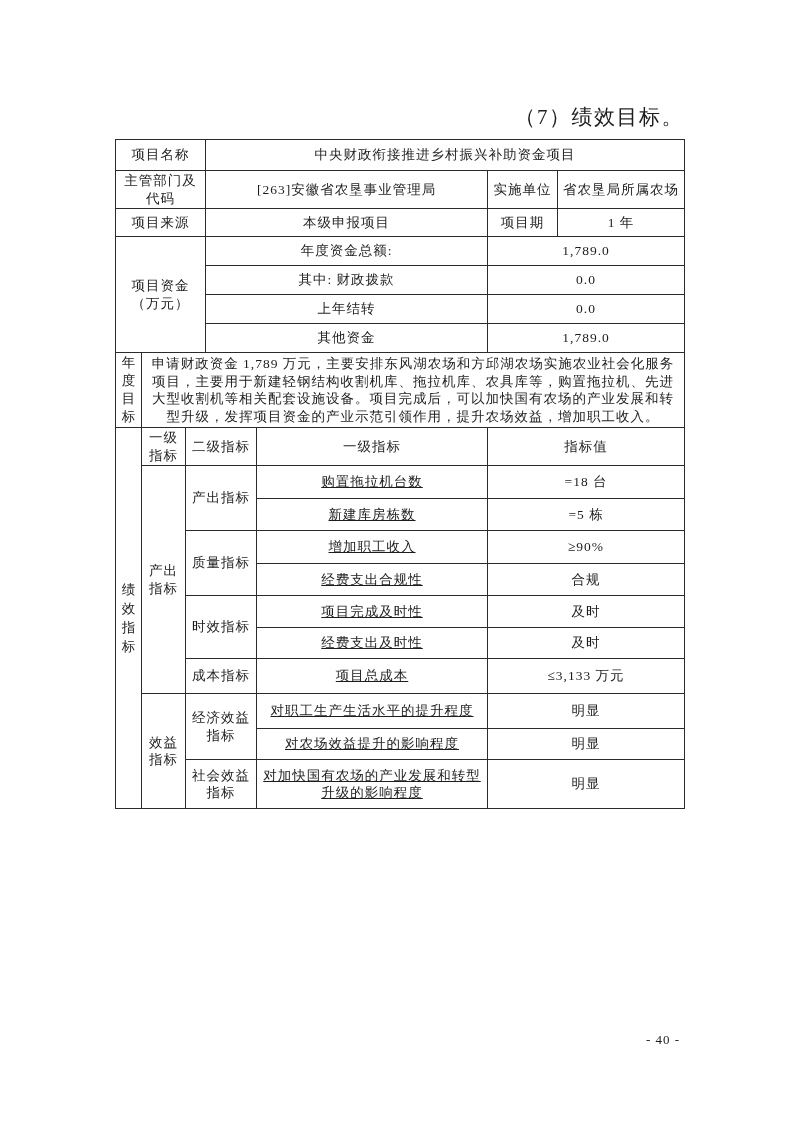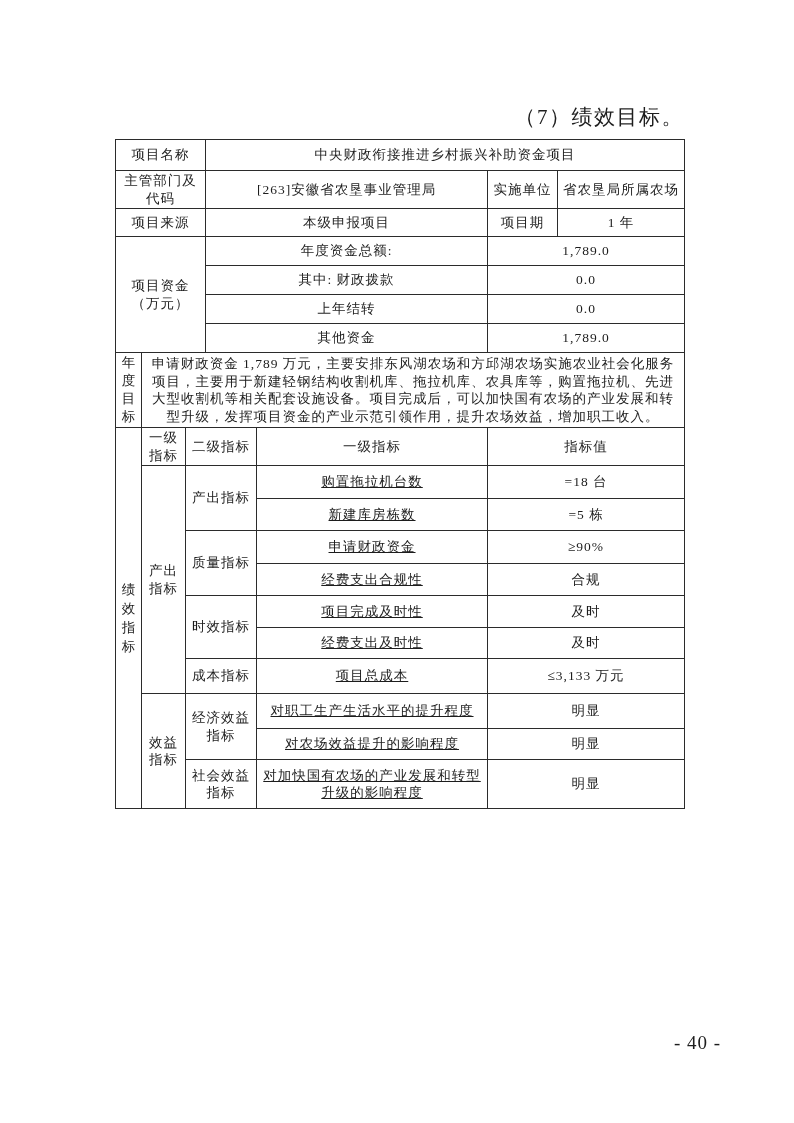--- a/index.html
+++ b/index.html
@@ -38,21 +38,21 @@
   td.goal{
     text-align:justify;font-size:13px;letter-spacing:0;line-height:17px;padding:2px 8px;
   }
   td.vcell{padding:0;}
   .vtext{
     width:15px;margin:0 auto;word-break:break-all;letter-spacing:0;
     font-size:13.5px;line-height:18px;text-align:center;
   }
   .vtext-perf{line-height:19px;}
   .page-number{
-    position:absolute;left:674px;top:1032px;font-size:19px;letter-spacing:1px;
+    position:absolute;left:646px;top:1032px;font-size:13px;letter-spacing:1px;
   }
 </style>
 </head>
 <body>
 
 <div class="page">
   <div class="content">
 
     <p class="para para-short">（7）绩效目标。</p>
 
@@ -128,21 +128,21 @@
           <td colspan="2" rowspan="2">产出指标</td>
           <td class="l3">购置拖拉机台数</td>
           <td colspan="2">=18 台</td>
         </tr>
         <tr style="height:32px">
           <td class="l3">新建库房栋数</td>
           <td colspan="2">=5 栋</td>
         </tr>
         <tr style="height:33px">
           <td colspan="2" rowspan="2">质量指标</td>
-          <td class="l3">申请财政资金</td>
+          <td class="l3">增加职工收入</td>
           <td colspan="2">≥90%</td>
         </tr>
         <tr style="height:32px">
           <td class="l3">经费支出合规性</td>
           <td colspan="2">合规</td>
         </tr>
         <tr style="height:32px">
           <td colspan="2" rowspan="2">时效指标</td>
           <td class="l3">项目完成及时性</td>
           <td colspan="2">及时</td>

